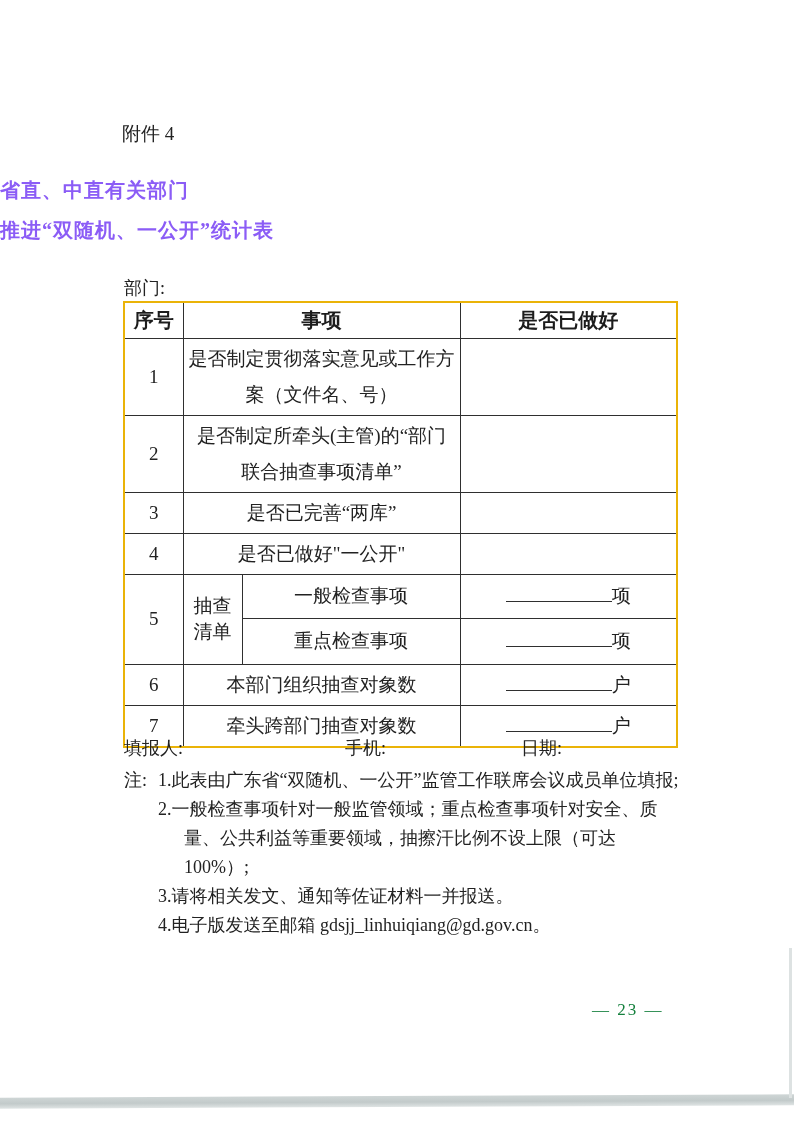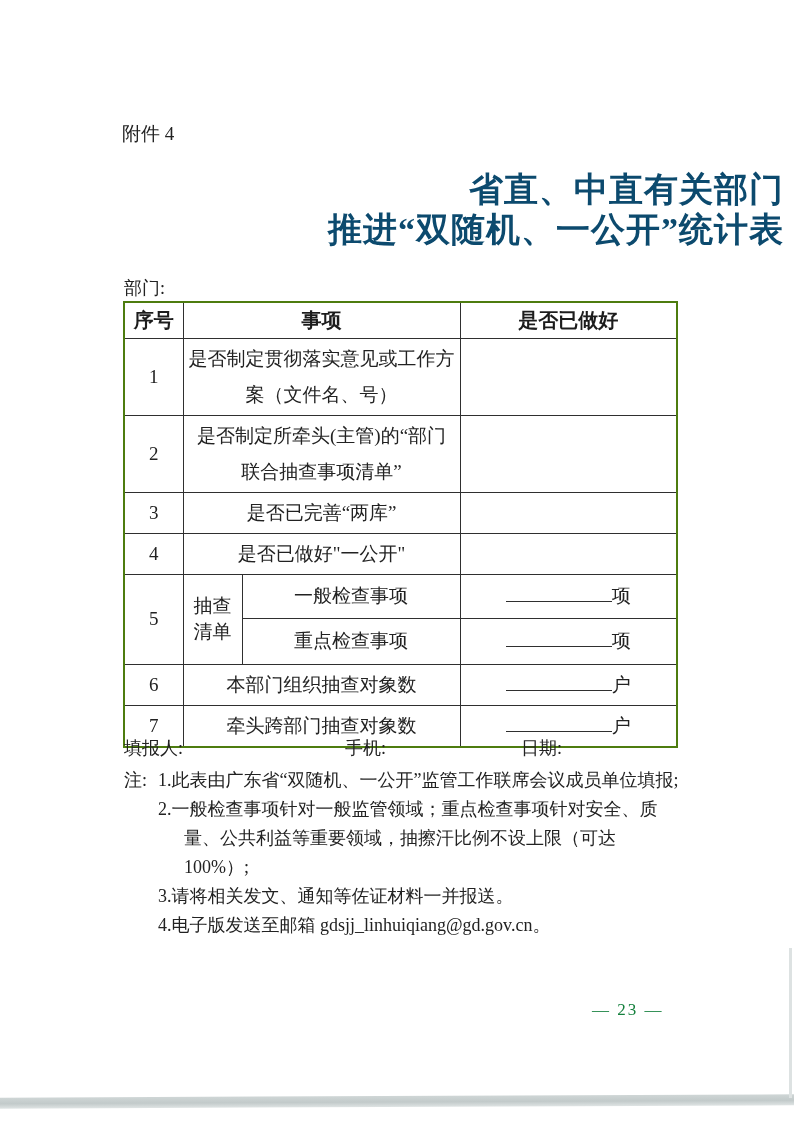--- a/index.html
+++ b/index.html
@@ -11,37 +11,37 @@
     font-family: "Liberation Serif", serif;
     color: #222222;
   }
   .attachment {
     position: absolute; left: 122px; top: 89px;
     font-size: 19px;
     margin-top: 32px;
   }
   .title {
     position: absolute; left: 0; right: 10px; top: 170px;
-    text-align: right;
+    text-align: left;
     font-weight: 700;
-    font-size: 34px;
+    font-size: 20px;
     line-height: 40px;
     letter-spacing: 1px;
-    color: #0c4a6e;
+    color: #8b5cf6;
   }
   .dept {
     position: absolute; left: 124px; top: 276px;
     font-size: 18px;
   }
   table.form-table {
     position: absolute; left: 123px; top: 301px;
     width: 555px;
     border-collapse: collapse;
     table-layout: fixed;
-    border: 2px solid #4d7c0f;
+    border: 2px solid #eab308;
   }
   table.form-table td, table.form-table th {
     border: 1.5px solid #2f2f2f;
     text-align: center;
     vertical-align: middle;
     font-size: 19px;
     padding: 2px 4px;
     overflow: hidden;
   }
   table.form-table th { font-size: 20px; font-weight: 700; color: #1c1c1c; }

